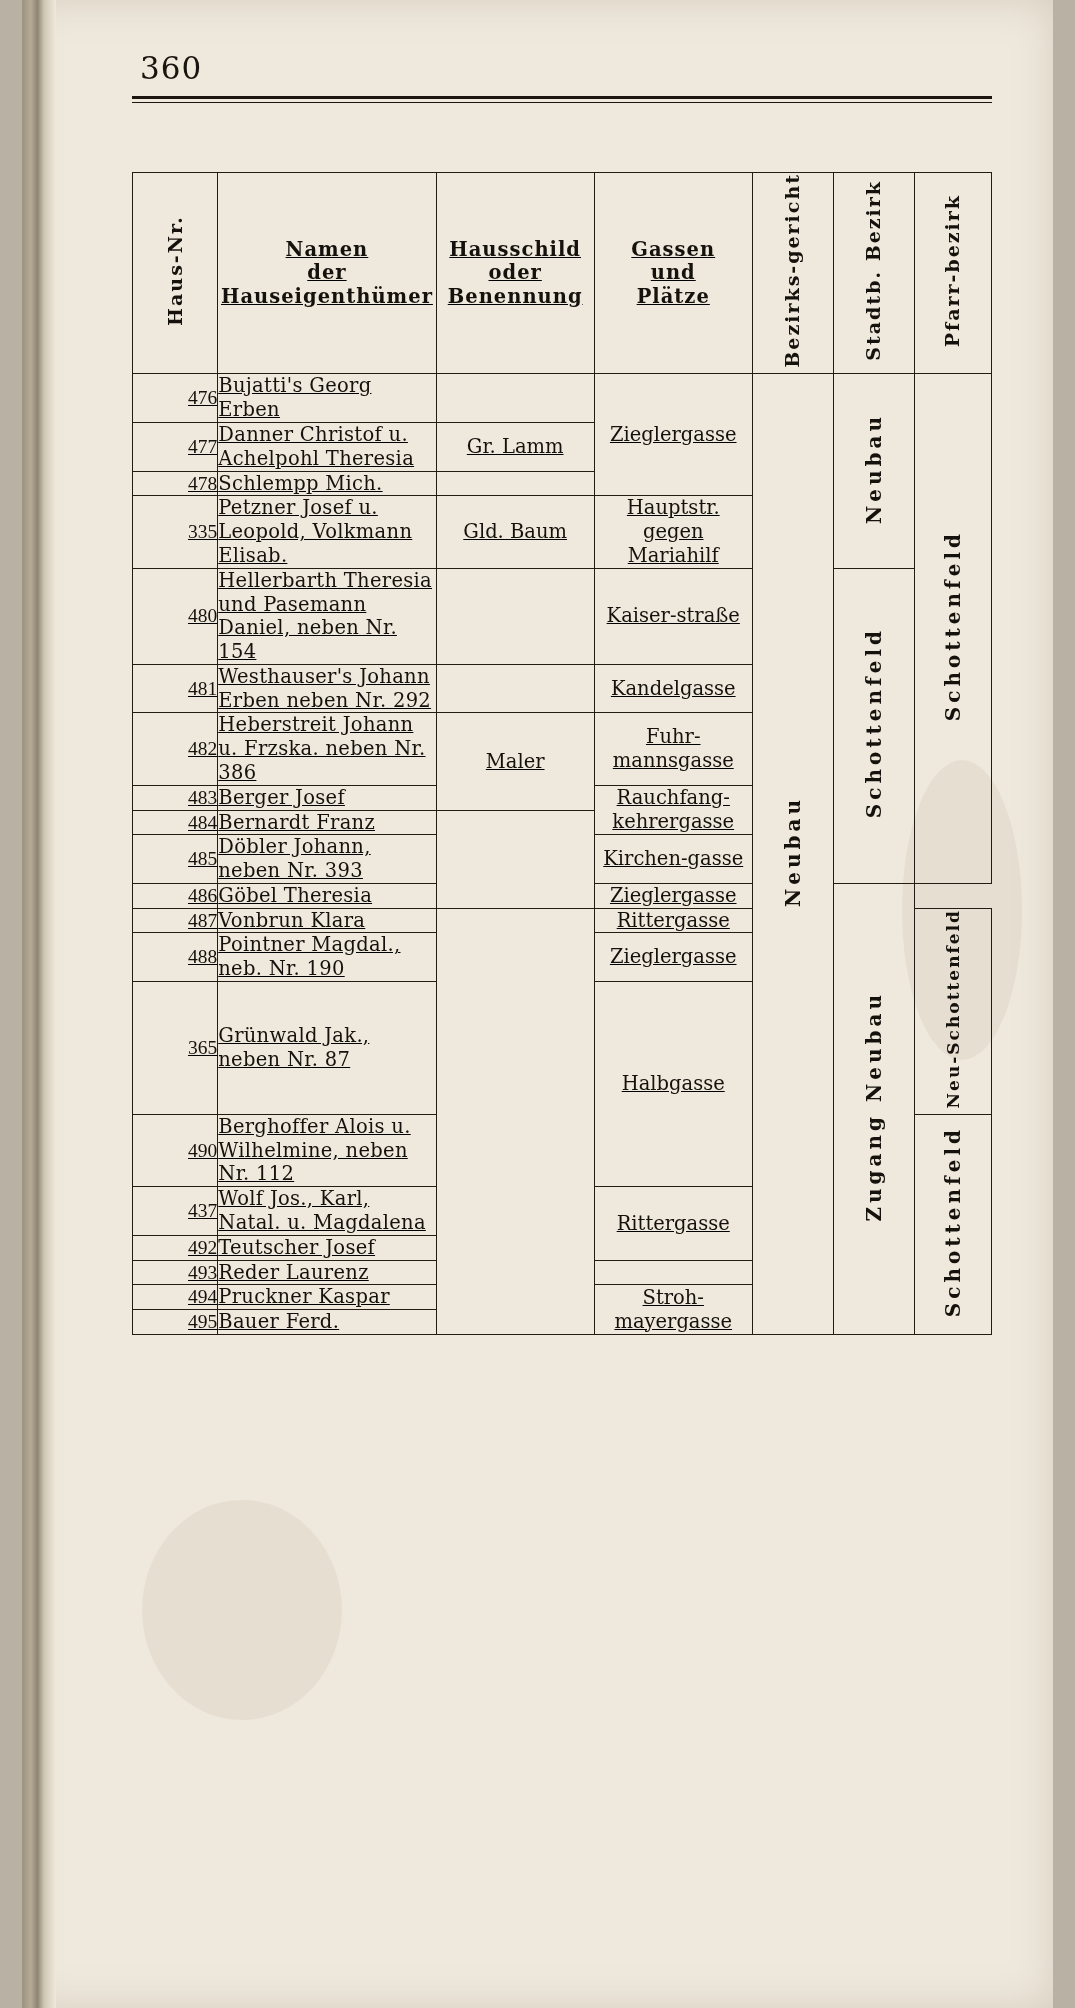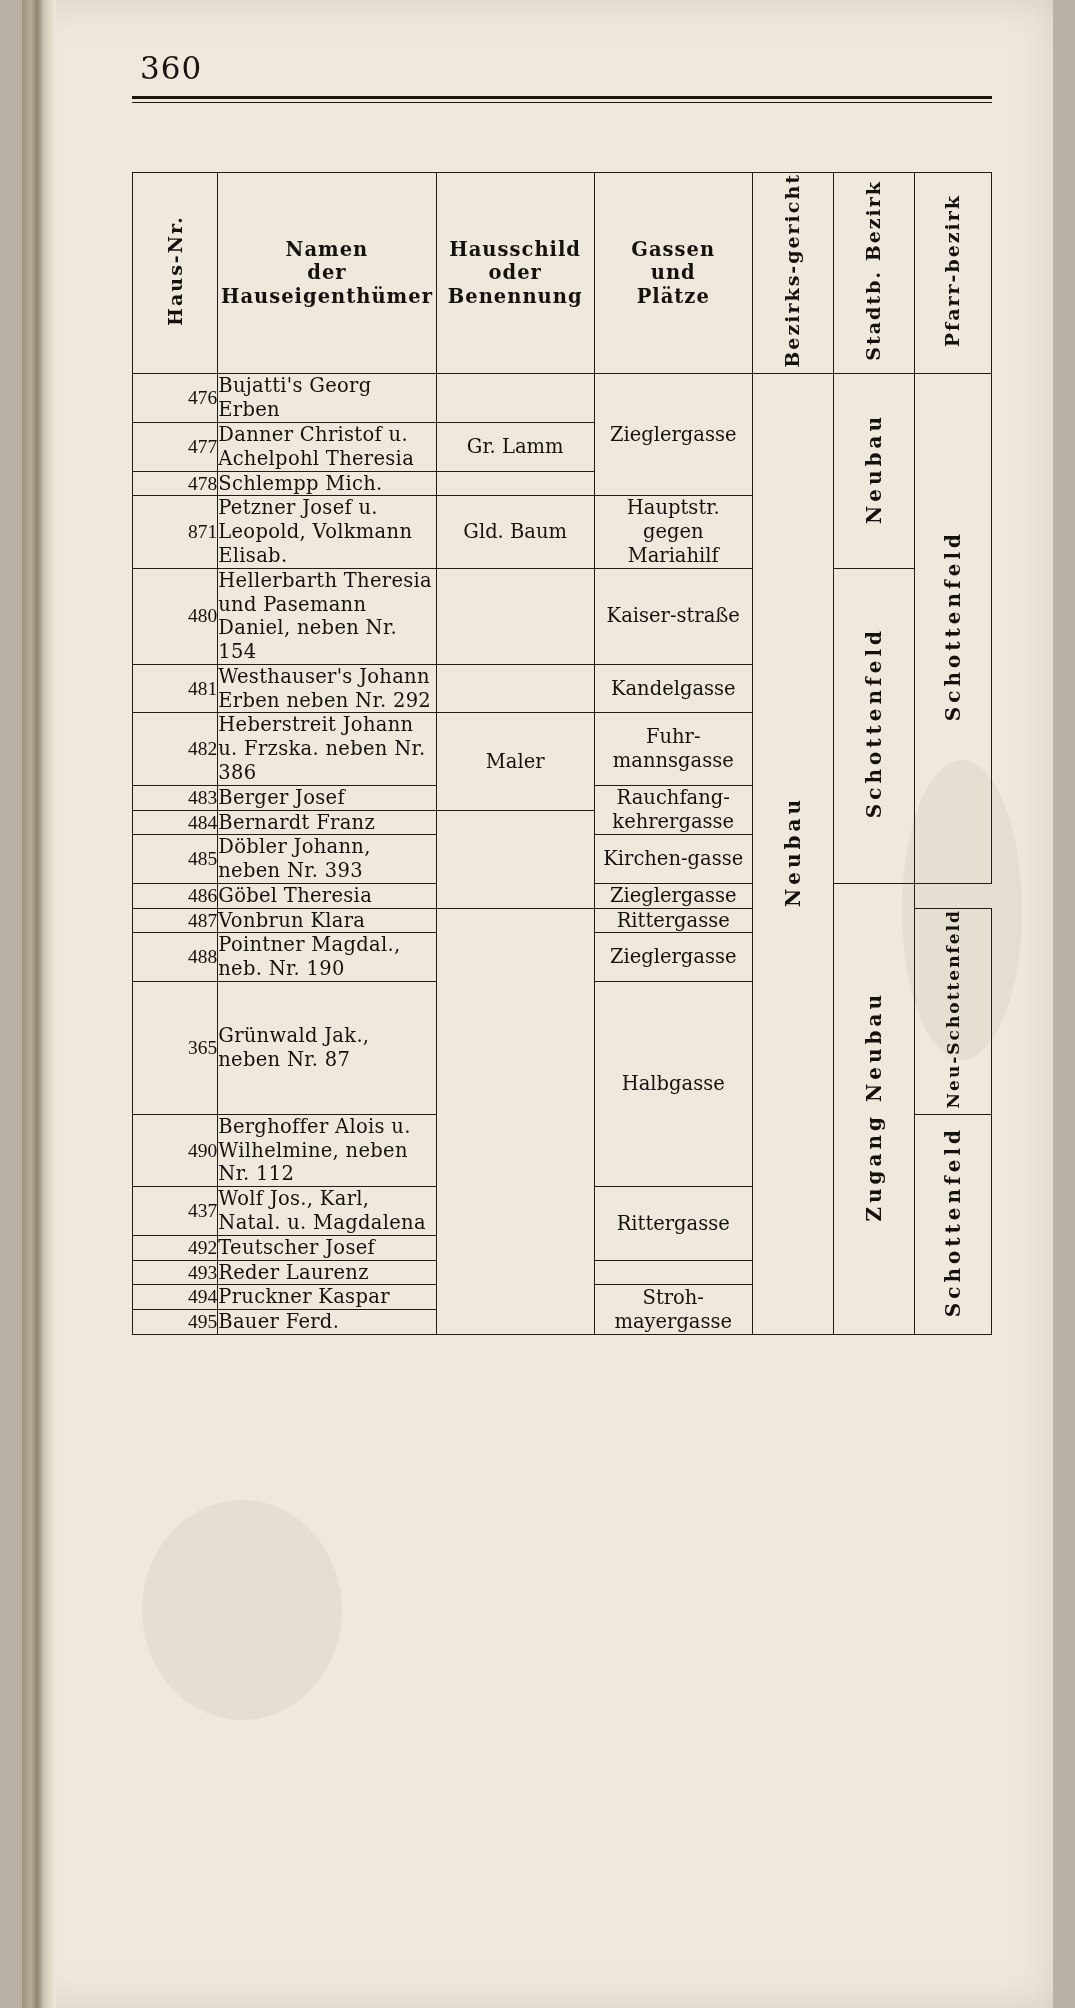--- a/index.html
+++ b/index.html
@@ -19,21 +19,21 @@
   .binding{
     position:absolute;left:0;top:0;width:22px;height:2008px;
     background:linear-gradient(to right,#9c927f,#b5ab97 40%,#8e8471 70%,#cdc5b4);
   }
   .edge-left{
     position:absolute;left:22px;top:0;width:12px;height:2008px;
     background:linear-gradient(to right,#cfc6b2,#efe9dd);
   }
   .content{
     position:absolute;
-    left:110px;top:40px;width:840px;
+    left:110px;top:40px;width:840px;text-decoration:underline;
   }
   
   .pagehead{
     position:relative;height:60px;
   }
   .folio{
     position:absolute;left:8px;top:10px;
     font-size:31px;color:#18140f;letter-spacing:1px;
   }
   .runhead{
@@ -223,21 +223,21 @@
           <td class="ctr">Gr. Lamm</td>
         </tr>
 
         <tr>
           <td class="nr">478</td>
           <td class="name">Schlempp Mich.</td>
           <td class="ctr"></td>
         </tr>
 
         <tr>
-          <td class="nr">871</td>
+          <td class="nr">335</td>
           <td class="name">Petzner Josef u. Leopold, Volkmann Elisab.</td>
           <td class="ctr">Gld. Baum</td>
           <td class="ctr">Hauptstr. gegen Mariahilf</td>
         </tr>
 
         <tr>
           <td class="nr">480</td>
           <td class="name">Hellerbarth Theresia und Pasemann Daniel, neben Nr. 154</td>
           <td class="ctr"></td>
           <td class="ctr">Kaiser-straße</td>

